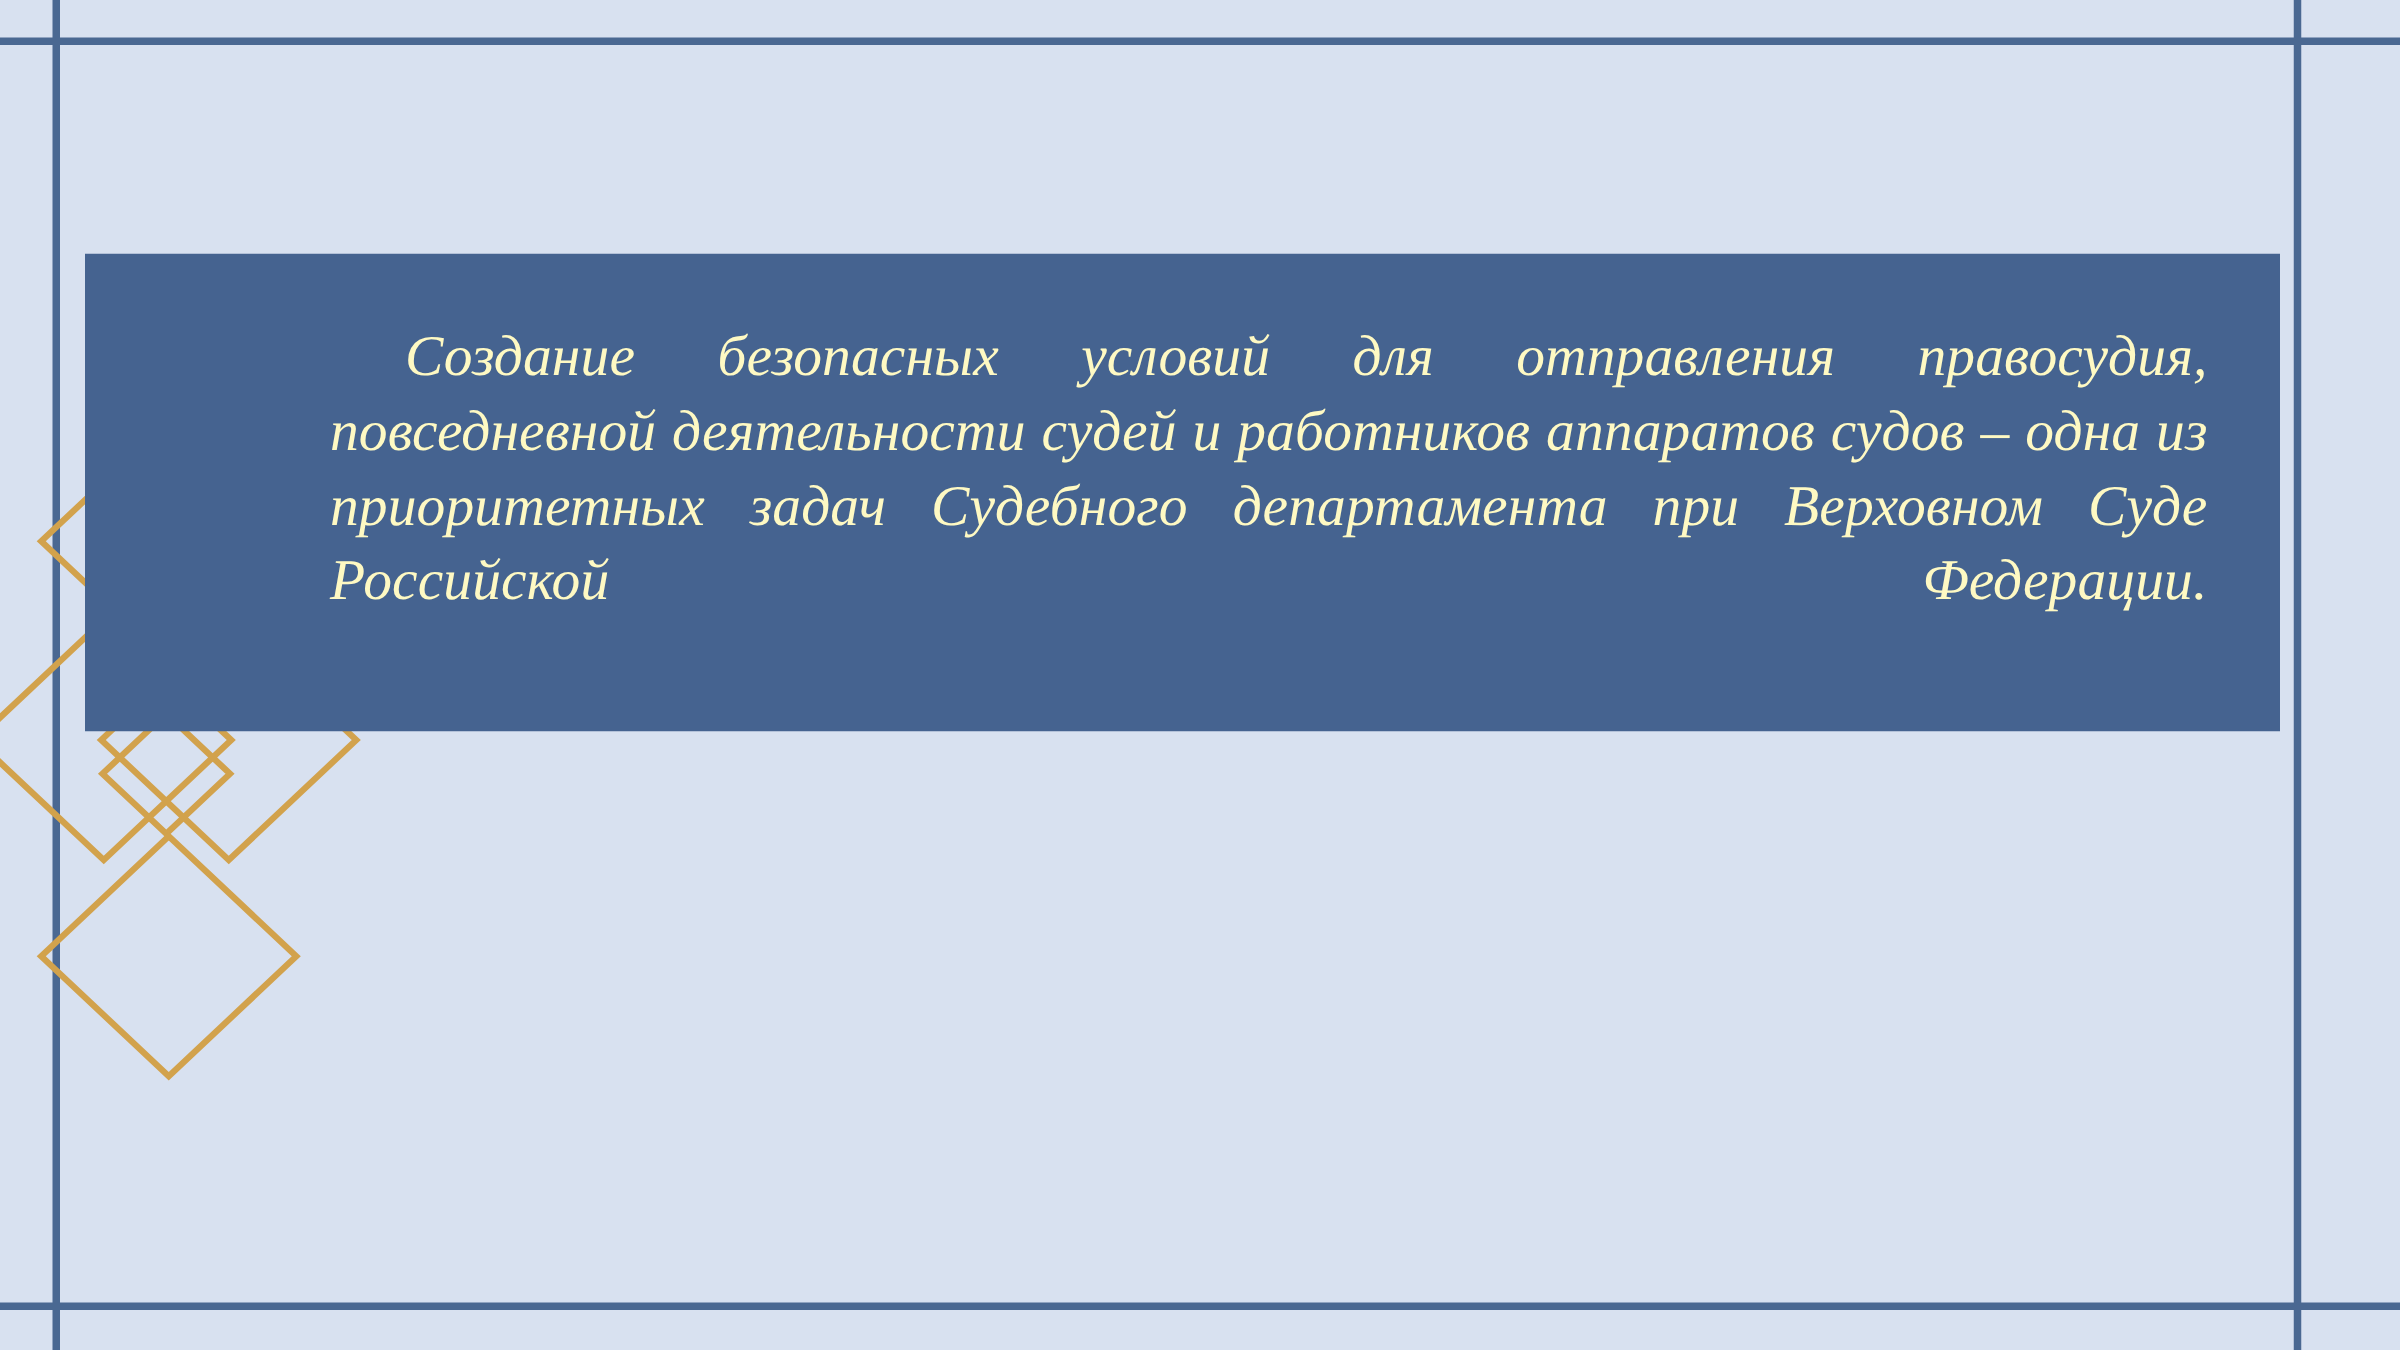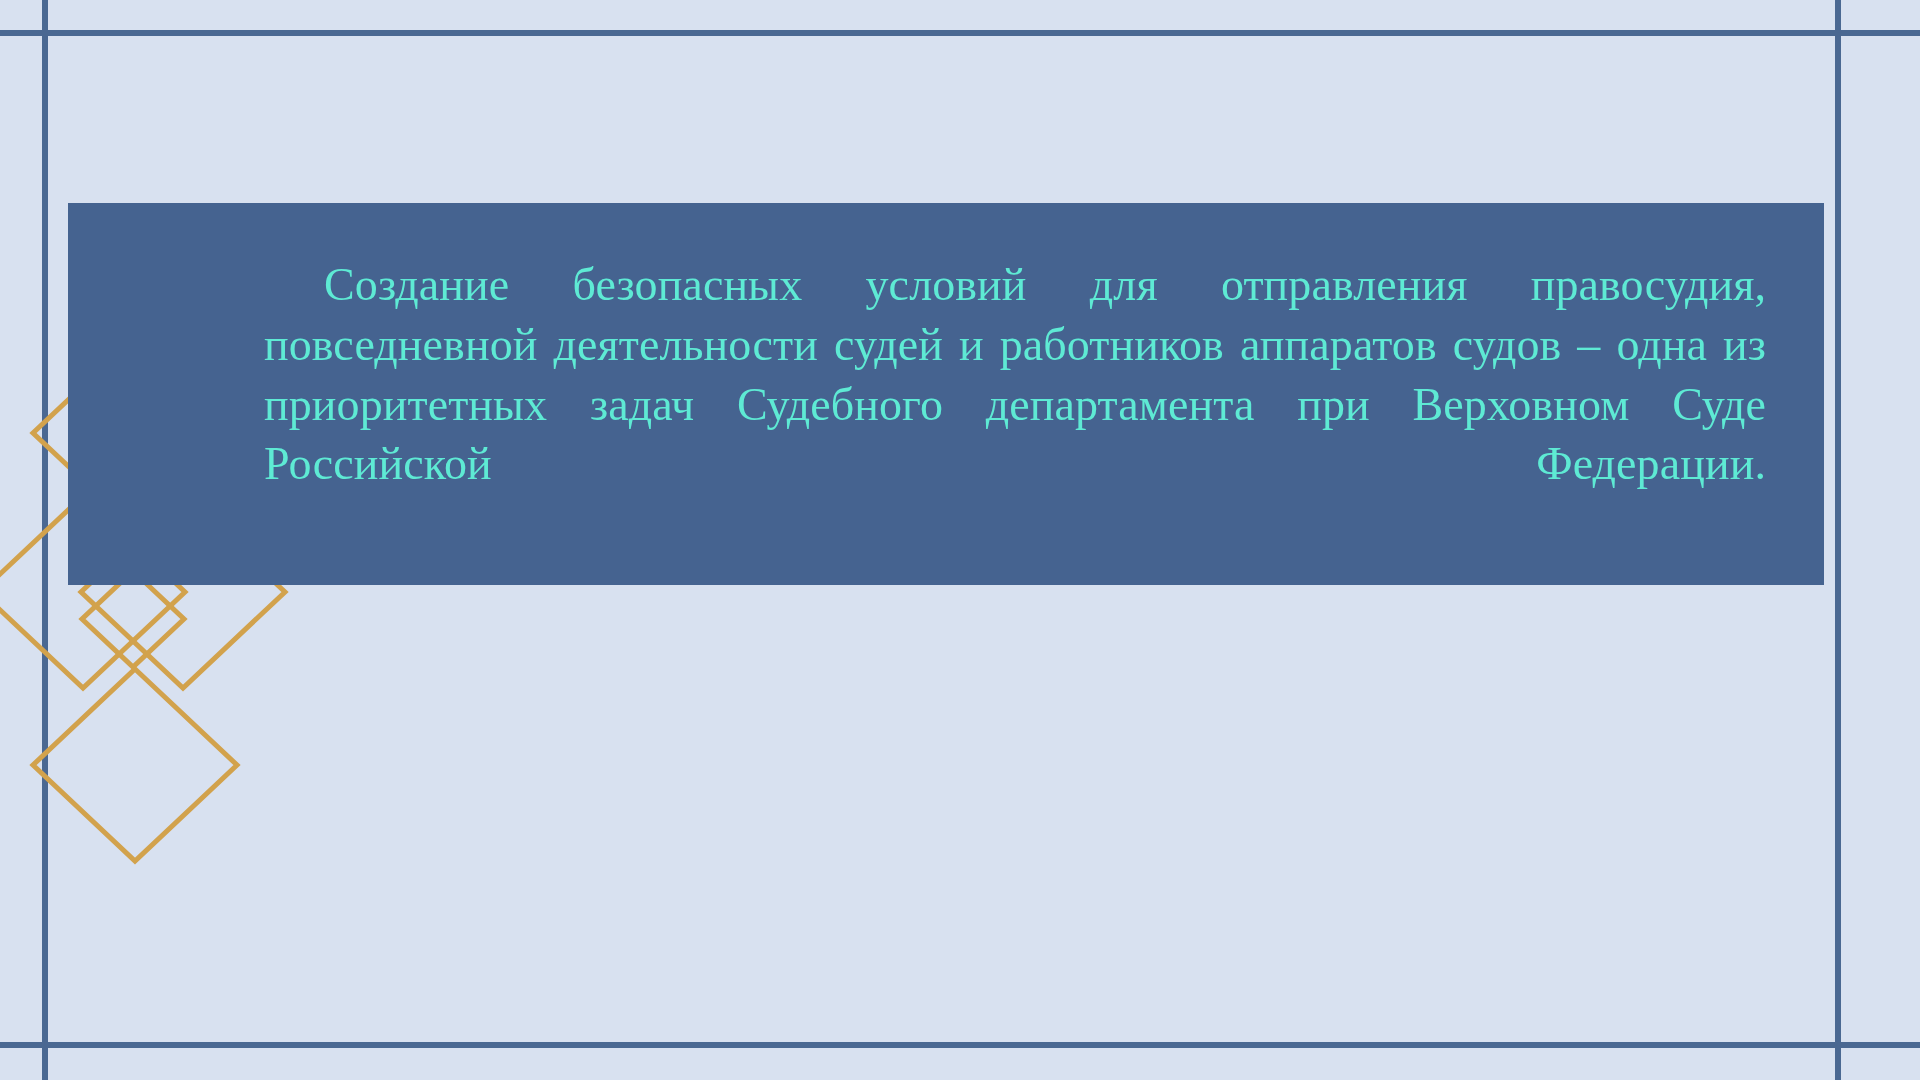--- a/index.html
+++ b/index.html
@@ -47,28 +47,29 @@
     top: 203px;
     width: 1756px;
     height: 382px;
     background: #456390;
     box-sizing: border-box;
     padding: 52px 58px 40px 196px;
     z-index: 5;
   }
   #panel-paragraph {
     margin: 0;
-    color: #5eead4;
+    color: #fef9c3;
     font-size: 46px;
     line-height: 1.30;
     text-align: justify;
     text-indent: 60px;
     letter-spacing: 0.1px;
     font-family: "Liberation Serif", "DejaVu Serif", serif;
     hyphens: none;
+    font-style: italic;
   }
   
   #panel-paragraph::after {
     content: "";
     display: inline-block;
     width: 100%;
   }
 </style>
 </head>
 <body>

